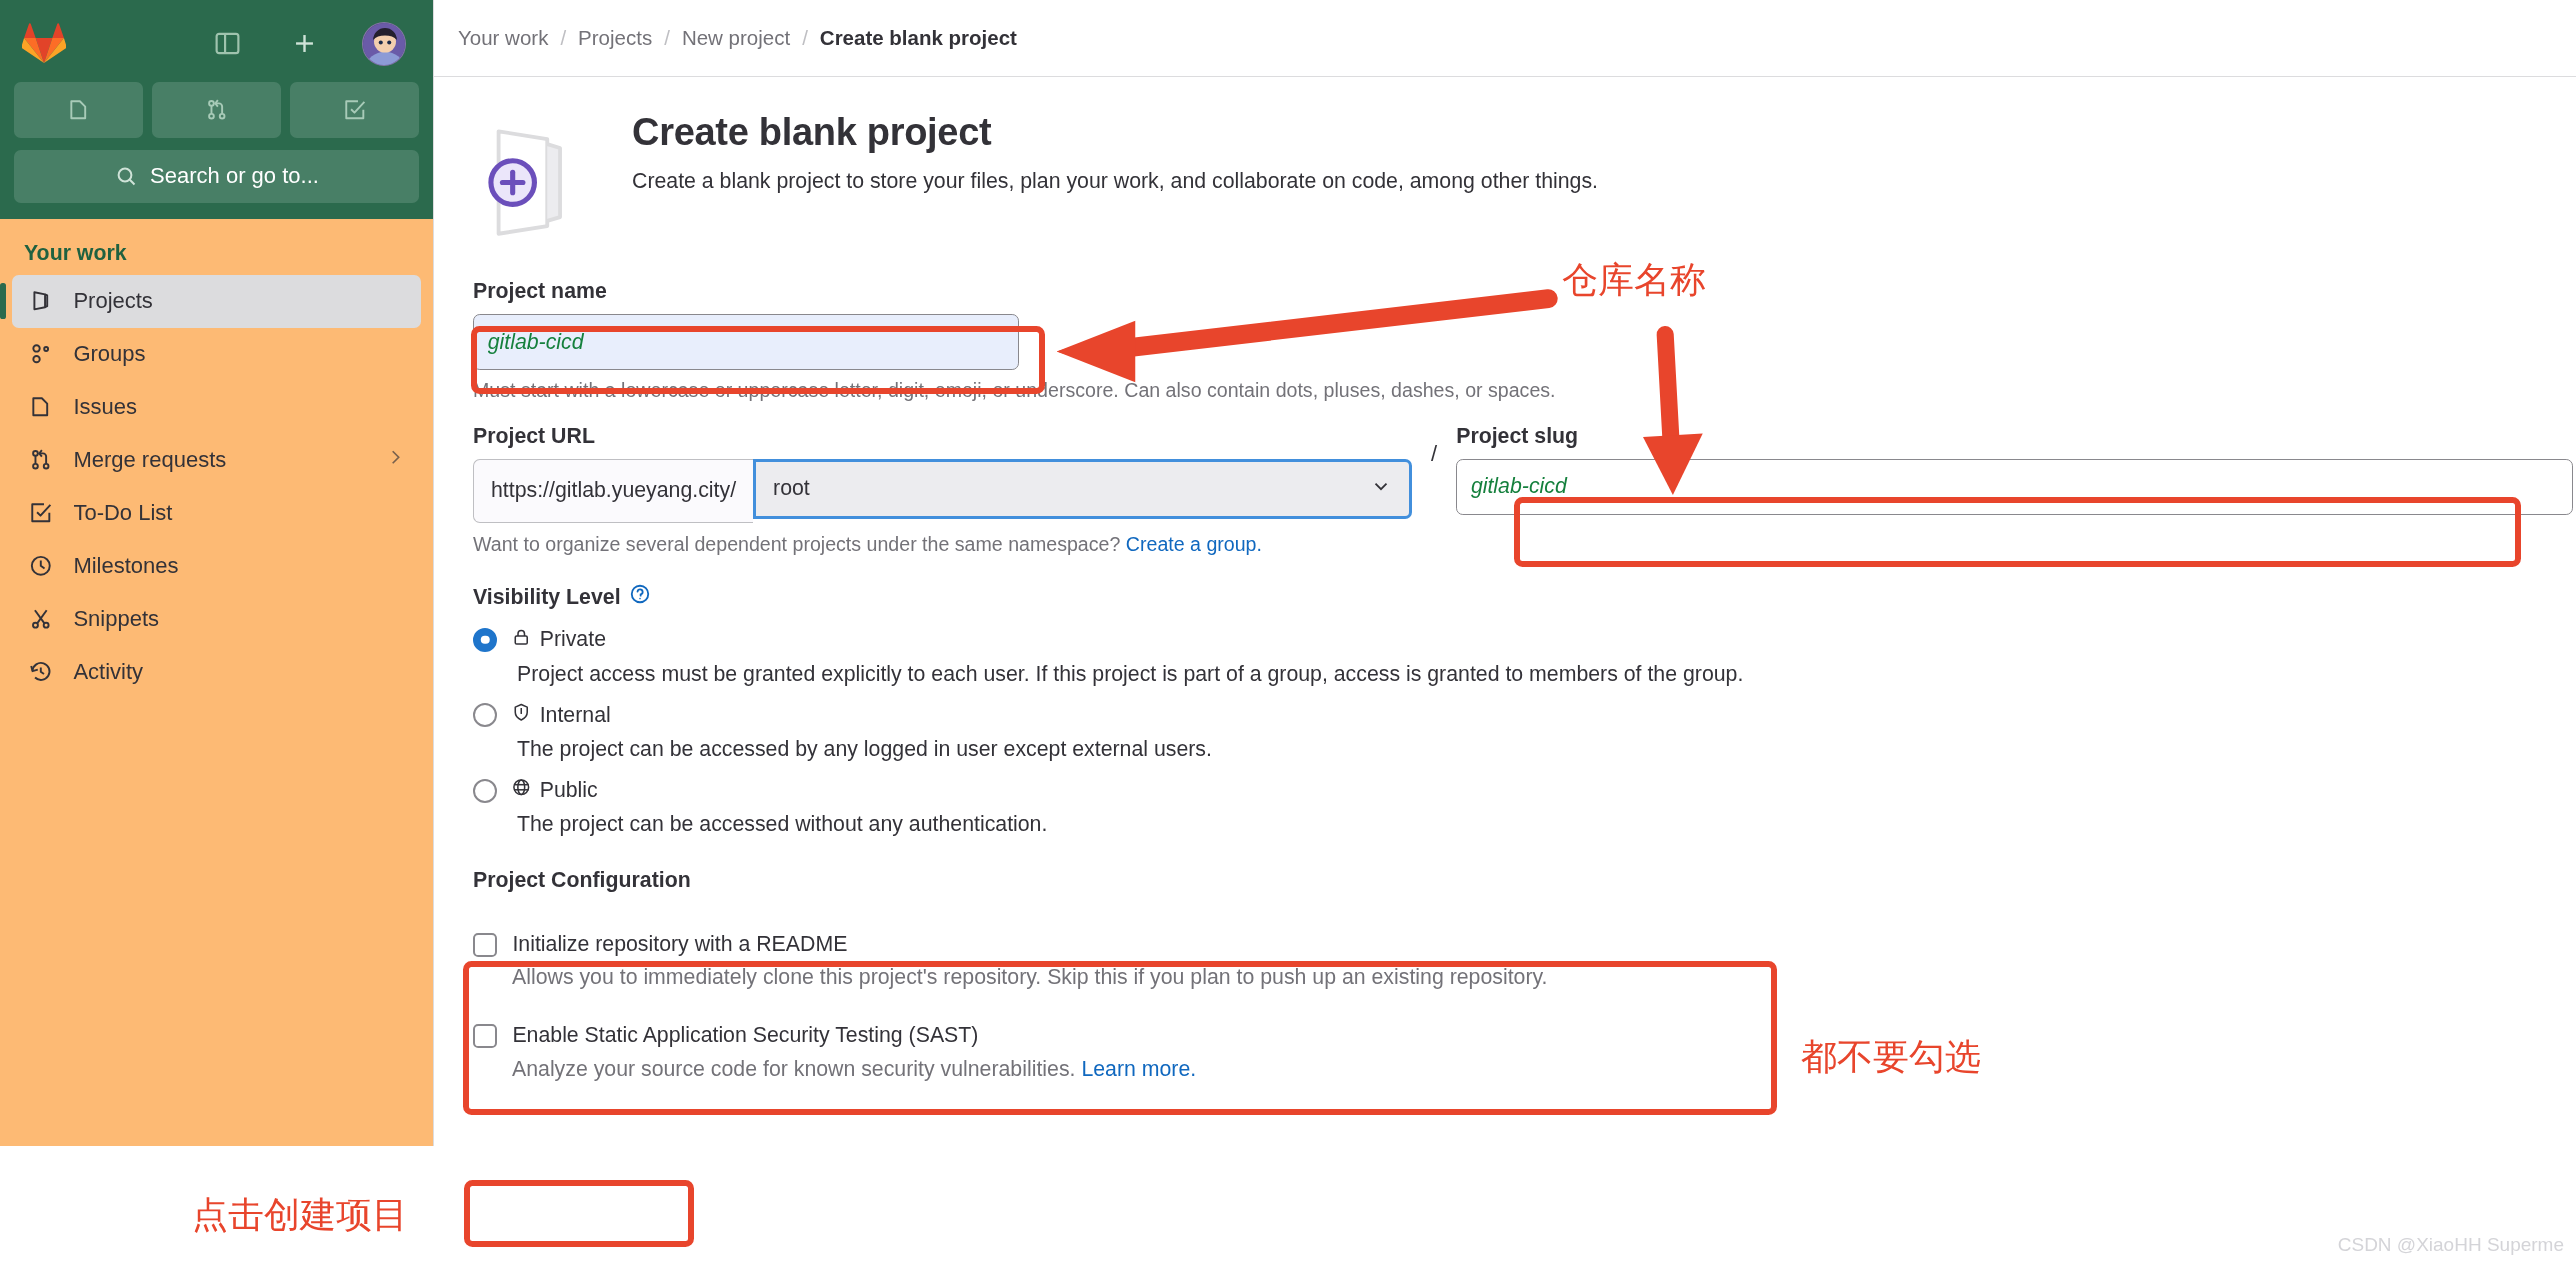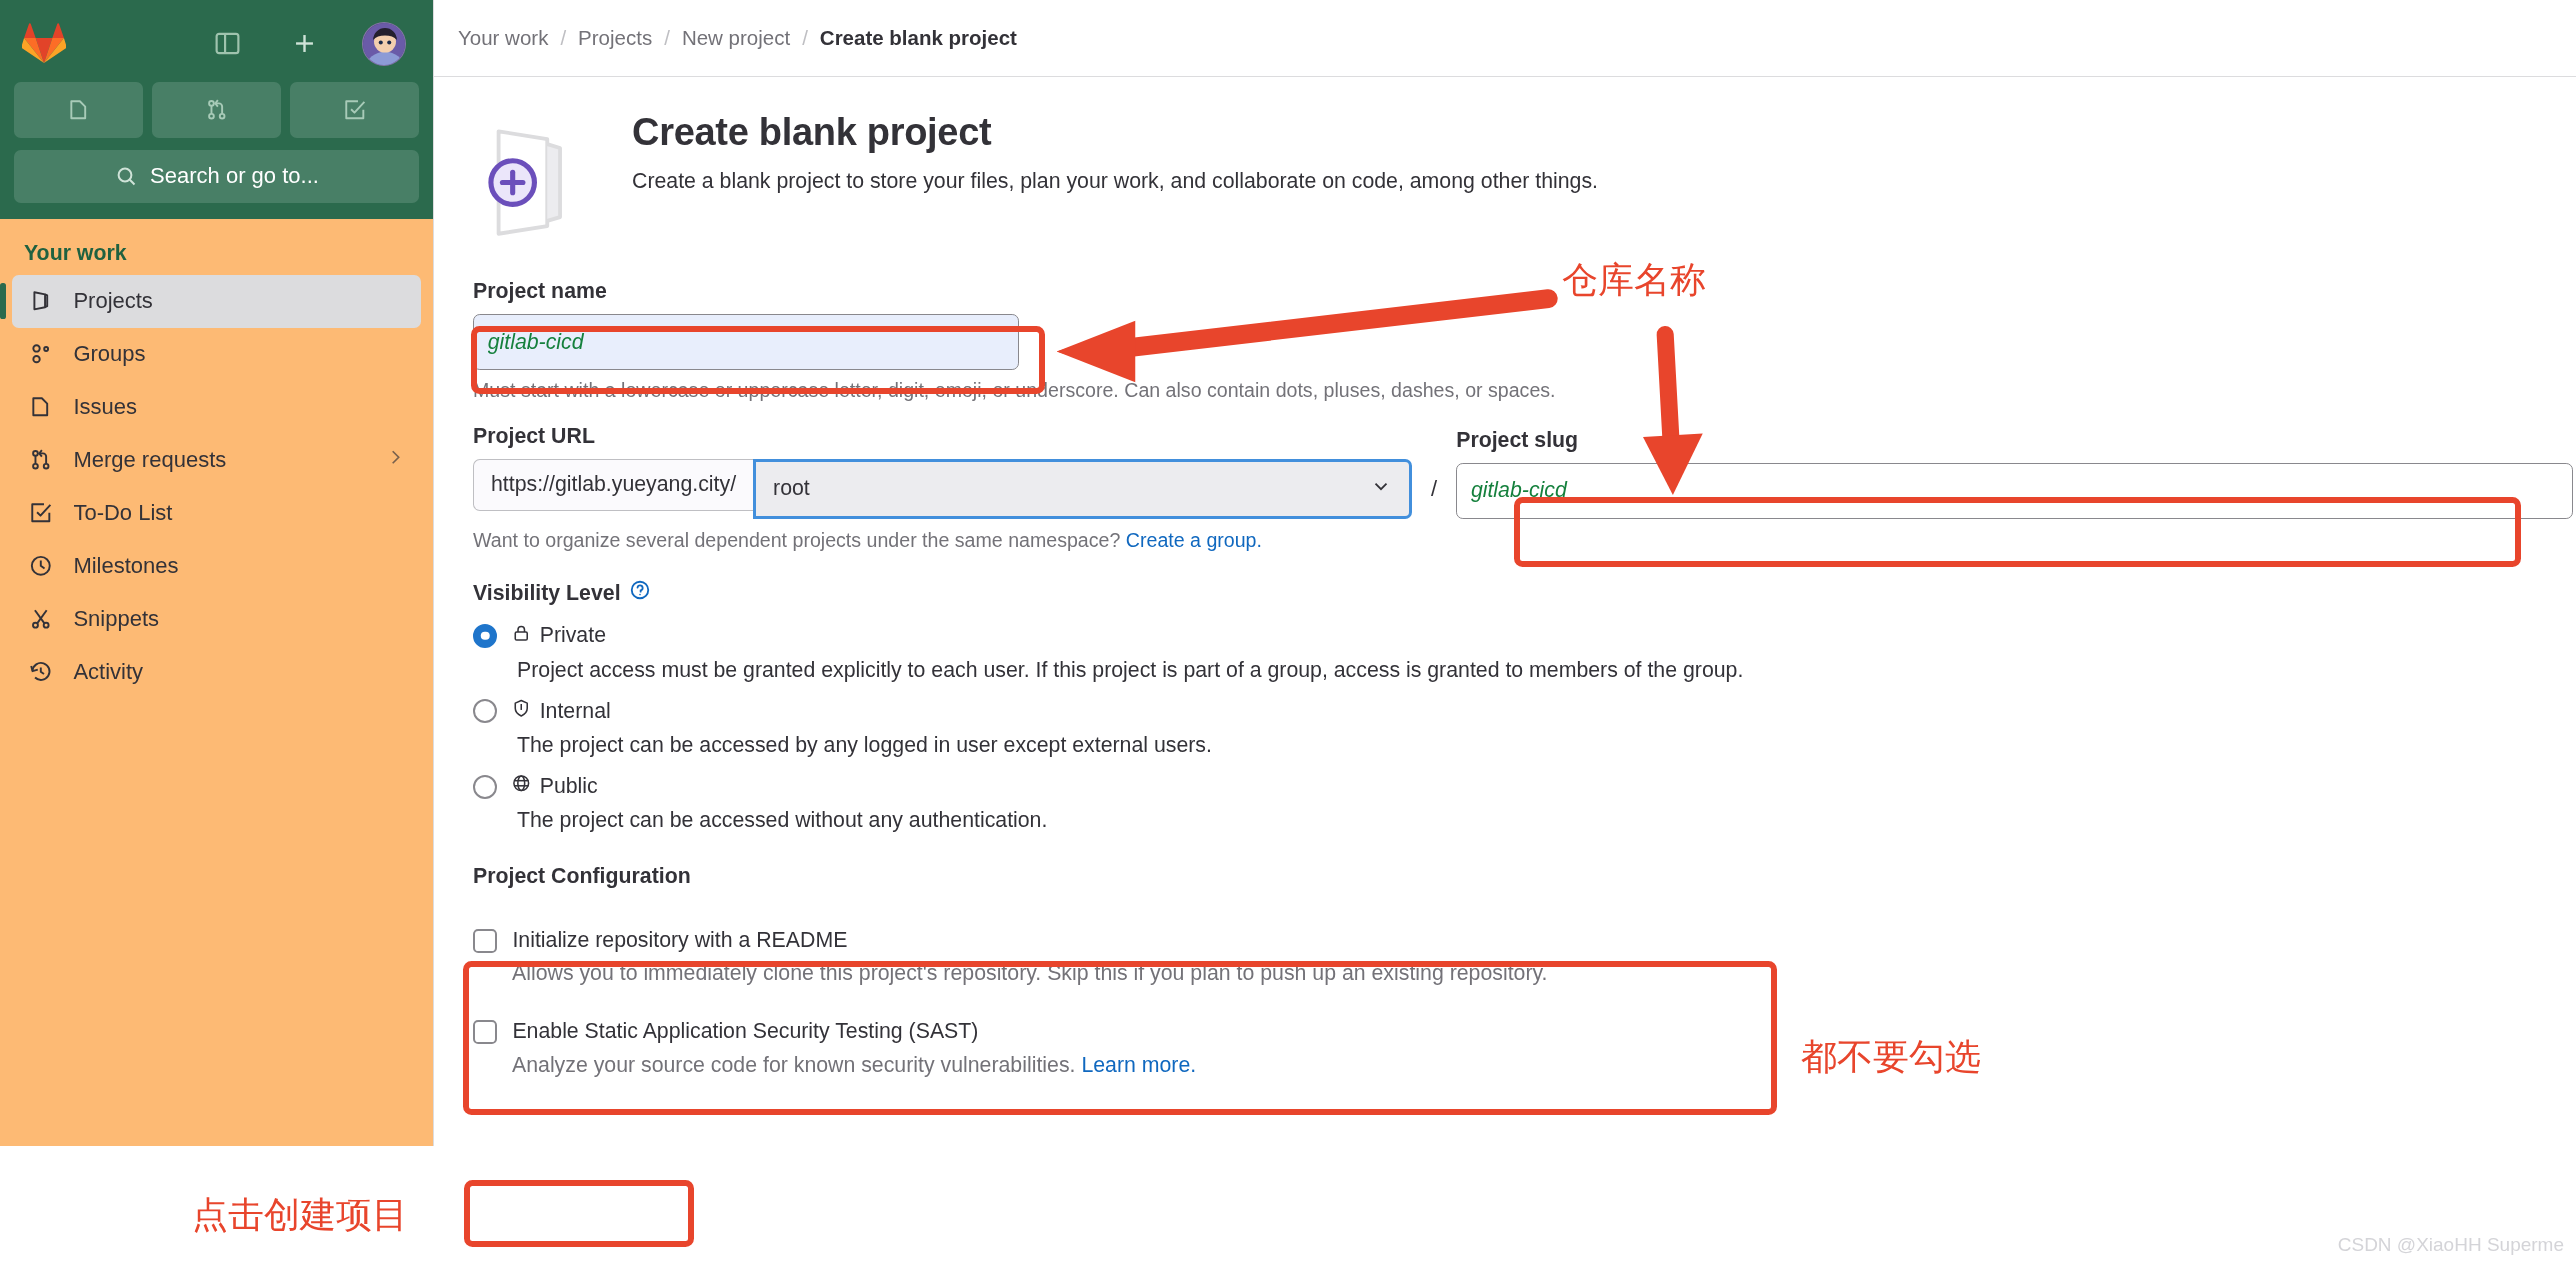--- a/index.html
+++ b/index.html
@@ -106,21 +106,21 @@
   input.txt {
     height: 56px; border: 1.7px solid #89888d; border-radius: 6.8px;
     font-size: 21.3px; padding: 0 13.7px; color: #15803d;
     font-family: "Liberation Sans", sans-serif;
     background: #fff; outline: none; font-style: italic;
   }
   #project-name-input { width: 546px; background: #e8eefc; }
   #project-slug-input { width: 100%; }
   .url-group { display: flex; align-items: stretch; }
   .url-prefix {
-    height: 52px; display: flex; align-items: center; padding: 0 17px;
+    height: 64px; display: flex; align-items: center; padding: 0 17px;
     border: 1.7px solid #bfbfc3; border-right: none;
     border-radius: 6.8px 0 0 6.8px; background: #fbfafd;
     font-size: 21.3px; color: #333238; white-space: nowrap;
   }
   .ns-select {
     position: relative; width: 659px; height: 60px;
     border: 3.4px solid #428fdc; border-radius: 0 6.8px 6.8px 0;
     background: #ececef; display: flex; align-items: center;
     padding: 0 17px; font-size: 21.3px; color: #333238; cursor: pointer;
   }
@@ -388,21 +388,21 @@
       <form class="form">
 
         
         <label class="lbl-strong">Project name</label>
         <div class="fld">
           <input id="project-name-input" class="txt" type="text" value="gitlab-cicd" style="">
         </div>
         <div class="help">Must start with a lowercase or uppercase letter, digit, emoji, or underscore. Can also contain dots, pluses, dashes, or spaces.</div>
 
         
-        <div style="display:flex; gap:0; margin-top:22px; align-items:flex-end; width: 2100px;">
+        <div style="display:flex; gap:0; margin-top:22px; align-items:flex-start; width: 2100px;">
           <div>
             <label class="lbl-strong">Project URL</label>
             <div class="url-group" style="margin-top:10.2px;">
               <span class="url-prefix">https://gitlab.yueyang.city/</span>
               <div class="ns-select">
                 <span>root</span>
                 <span class="caret">
                   <svg width="22" height="22" viewBox="0 0 24 24" fill="none" stroke="#333238" stroke-width="2">
                     <polyline points="6,9.5 12,15.5 18,9.5"></polyline>
                   </svg>

